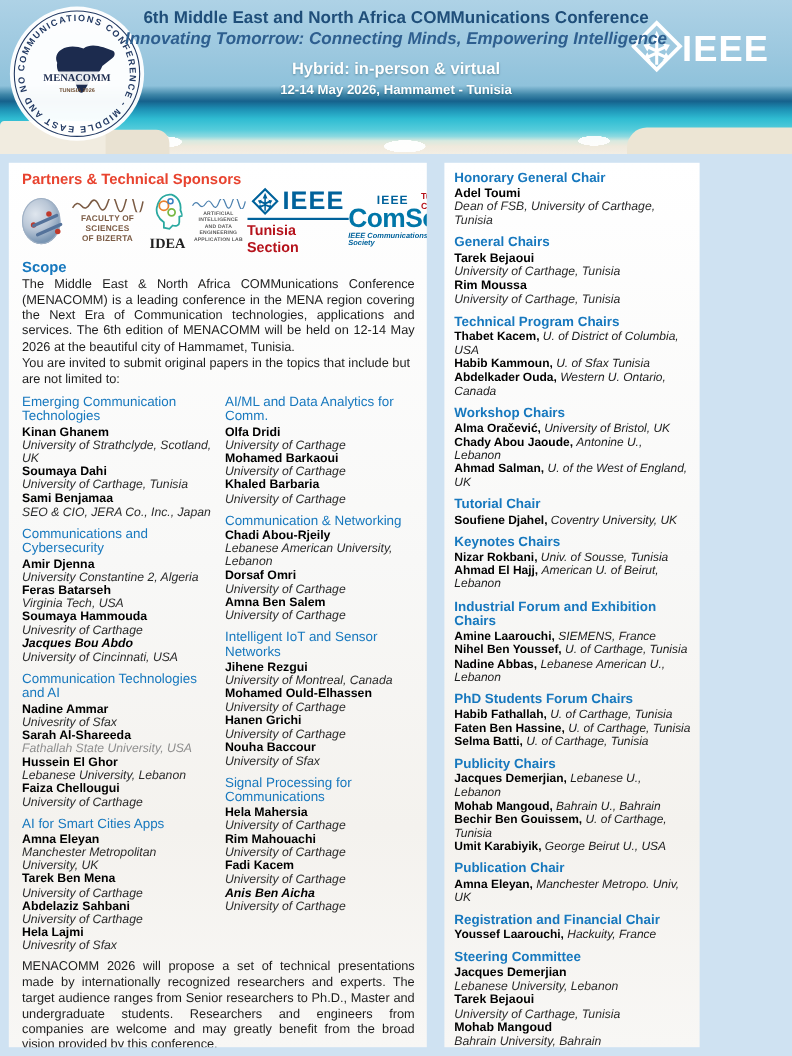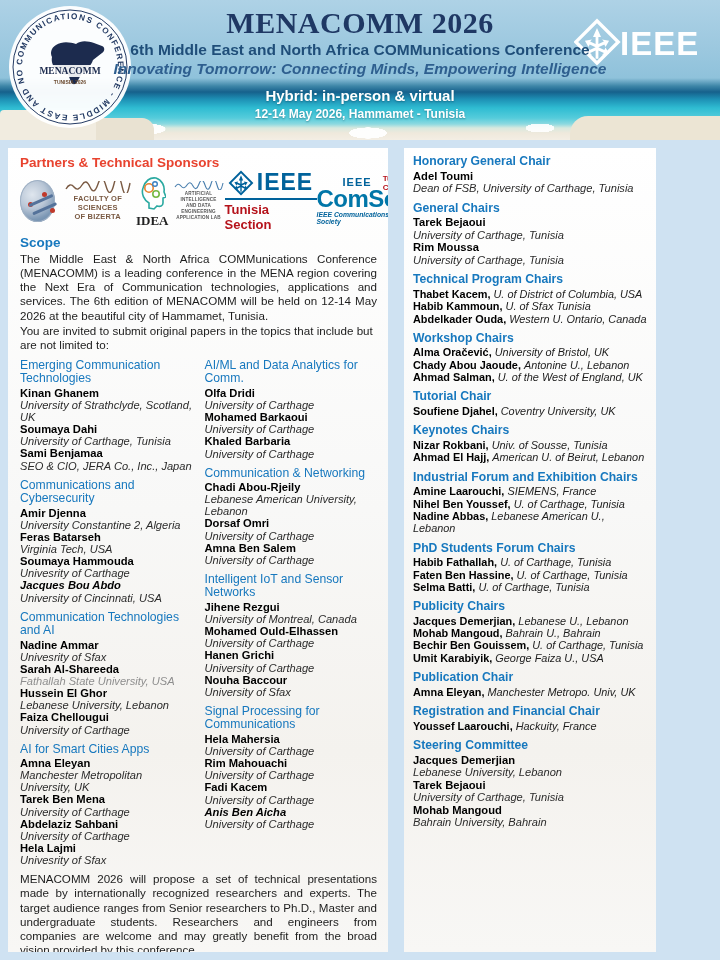--- a/index.html
+++ b/index.html
@@ -27,21 +27,21 @@
   .hero-date{font-size:12px;font-weight:bold;color:#fff;margin-top:3px;text-shadow:0 1px 2px rgba(0,60,80,.45);text-align:center;}
   .seal{position:absolute;left:8px;top:5px;width:124px;height:124px;}
   .ieee-hero{position:absolute;right:10px;top:18px;width:136px;height:50px;}
 
   
   .content{position:absolute;top:140px;bottom:0;left:0;right:0;display:flex;
            padding:8px 0 8px 8px;gap:0;}
   .col-left{width:380px;background:linear-gradient(180deg,#ffffff 0%,#f8f8f7 45%,#f4f2ee 75%,#f8f7f5 100%);
             padding:7px 11px 4px 12px;overflow:hidden;}
   .divider{width:16px;}
-  .col-right{width:252px;background:linear-gradient(180deg,#ffffff 0%,#f8f8f7 45%,#f4f2ee 75%,#f8f7f5 100%);
+  .col-right{width:232px;background:linear-gradient(180deg,#ffffff 0%,#f8f8f7 45%,#f4f2ee 75%,#f8f7f5 100%);
              padding:7px 8px 4px 9px;overflow:hidden;}
   .edge{width:16px;}
 
   .red-h{font-size:13.5px;font-weight:bold;color:#e8432f;margin:0 0 4px;}
   .blue-h{font-size:13.5px;font-weight:bold;color:#1778be;margin:7px 0 2px;}
 
   
   .logos{display:flex;align-items:center;justify-content:space-between;height:54px;padding-right:2px;}
   .logo{display:flex;align-items:center;gap:4px;}
   .fsb-globe{width:42px;height:42px;border-radius:50%;
@@ -128,21 +128,20 @@
       <text x="62" y="79" text-anchor="middle" font-size="5" font-weight="bold" fill="#6b4a2f">TUNISIA 2026</text>
     </svg>
 
     <svg class="ieee-hero" viewBox="0 0 136 50">
       <rect x="8" y="9" width="30" height="30" fill="none" stroke="#ffffff" stroke-width="3.4" transform="rotate(45 23 24)"></rect>
       <path fill="#ffffff" d="M23,10 l4,9 -2.6,0 0,7 5.5,-2.5 -1.8,-2 7,1.2 -3.6,6.2 -1.2,-2.4 -5.9,2.7 5.9,2.7 1.2,-2.4 3.6,6.2 -7,1.2 1.8,-2 -5.5,-2.5 0,8.4 -2.8,0 0,-8.4 -5.5,2.5 1.8,2 -7,-1.2 3.6,-6.2 1.2,2.4 5.9,-2.7 -5.9,-2.7 -1.2,2.4 -3.6,-6.2 7,-1.2 -1.8,2 5.5,2.5 0,-7 -2.6,0 z"></path>
       <text x="46" y="37" font-size="33" font-weight="bold" fill="#ffffff" letter-spacing="1" font-family="Liberation Sans,sans-serif">IEEE</text>
     </svg>
 
     <div class="hero-text">
-      <h1 class="hero-title">MENACOMM 2026</h1>
       <div class="hero-sub">6th Middle East and North Africa COMMunications Conference</div>
       <div class="hero-tag">Innovating Tomorrow: Connecting Minds, Empowering Intelligence</div>
       <div class="hero-mode">Hybrid: in-person &amp; virtual</div>
       <div class="hero-date">12-14 May 2026,  Hammamet - Tunisia</div>
     </div>
   </header>
 
   <div class="content">
 
     <main class="col-left">
@@ -358,21 +357,21 @@
           <h3 class="com-title">PhD Students Forum Chairs</h3>
           <div class="com-inline"><b>Habib Fathallah, </b><i>U. of Carthage, Tunisia</i></div>
           <div class="com-inline"><b>Faten Ben Hassine, </b><i>U. of Carthage, Tunisia</i></div>
           <div class="com-inline"><b>Selma Batti, </b><i>U. of Carthage, Tunisia</i></div>
         </section>
         <section class="committee">
           <h3 class="com-title">Publicity Chairs</h3>
           <div class="com-inline"><b>Jacques Demerjian, </b><i>Lebanese U., Lebanon</i></div>
           <div class="com-inline"><b>Mohab Mangoud, </b><i>Bahrain U., Bahrain</i></div>
           <div class="com-inline"><b>Bechir Ben Gouissem, </b><i>U. of Carthage, Tunisia</i></div>
-          <div class="com-inline"><b>Umit Karabiyik, </b><i>George Faiza U., USA</i></div>
+          <div class="com-inline"><b>Umit Karabiyik, </b><i>George Beirut U., USA</i></div>
         </section>
         <section class="committee">
           <h3 class="com-title">Publication Chair</h3>
           <div class="com-inline"><b>Amna Eleyan, </b><i>Manchester Metropo. Univ, UK</i></div>
         </section>
         <section class="committee">
           <h3 class="com-title">Registration and Financial Chair</h3>
           <div class="com-inline"><b>Youssef Laarouchi, </b><i>Hackuity, France</i></div>
         </section>
         <section class="committee">

